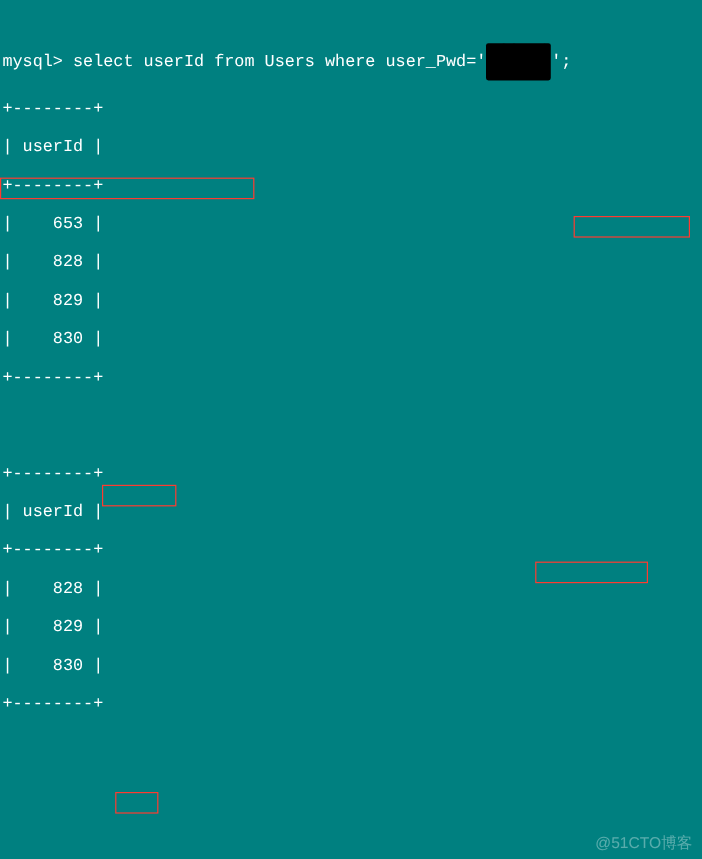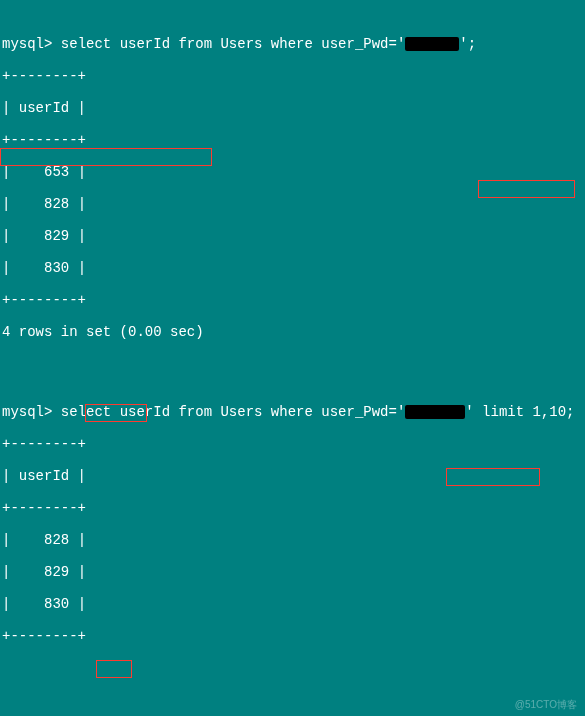--- a/index.html
+++ b/index.html
@@ -22,30 +22,30 @@
   .line {
     white-space: pre;
   }
   .redact {
     display: inline-block;
     background: #000;
     color: #000;
     border-radius: 2px;
     padding: 0 2px;
     line-height: 14px;
-    height: 14px;
+    height: 31px;
     vertical-align: middle;
   }
   .watermark {
     position: absolute;
     right: 8px;
     bottom: 4px;
     color: rgba(255,255,255,0.35);
     font-family: sans-serif;
-    font-size: 10px;
+    font-size: 13px;
     pointer-events: none;
   }
   .box {
     position: absolute;
     border: 1px solid #ff3b30;
     pointer-events: none;
   }
 </style>
 </head>
 <body>
@@ -54,24 +54,22 @@
 
 <div class="line"><span>mysql&gt;</span> <span>select userId from Users where user_Pwd='</span><span class="redact" style="width:50px">123456</span><span>';</span></div>
 <div class="line">+--------+</div>
 <div class="line">| userId |</div>
 <div class="line">+--------+</div>
 <div class="line">|    <span>653</span> |</div>
 <div class="line">|    <span>828</span> |</div>
 <div class="line">|    <span>829</span> |</div>
 <div class="line">|    <span>830</span> |</div>
 <div class="line">+--------+</div>
-<div class="line">4 rows in set (0.00 sec)</div>
 <div class="line"> </div>
 
-<div class="line"><span>mysql&gt;</span> <span>select userId from Users where user_Pwd='</span><span class="redact" style="width:56px">123456</span><span>' limit 1,10;</span></div>
 <div class="line">+--------+</div>
 <div class="line">| userId |</div>
 <div class="line">+--------+</div>
 <div class="line">|    <span>828</span> |</div>
 <div class="line">|    <span>829</span> |</div>
 <div class="line">|    <span>830</span> |</div>
 <div class="line">+--------+</div>
 <div class="line"> </div>
 
 

